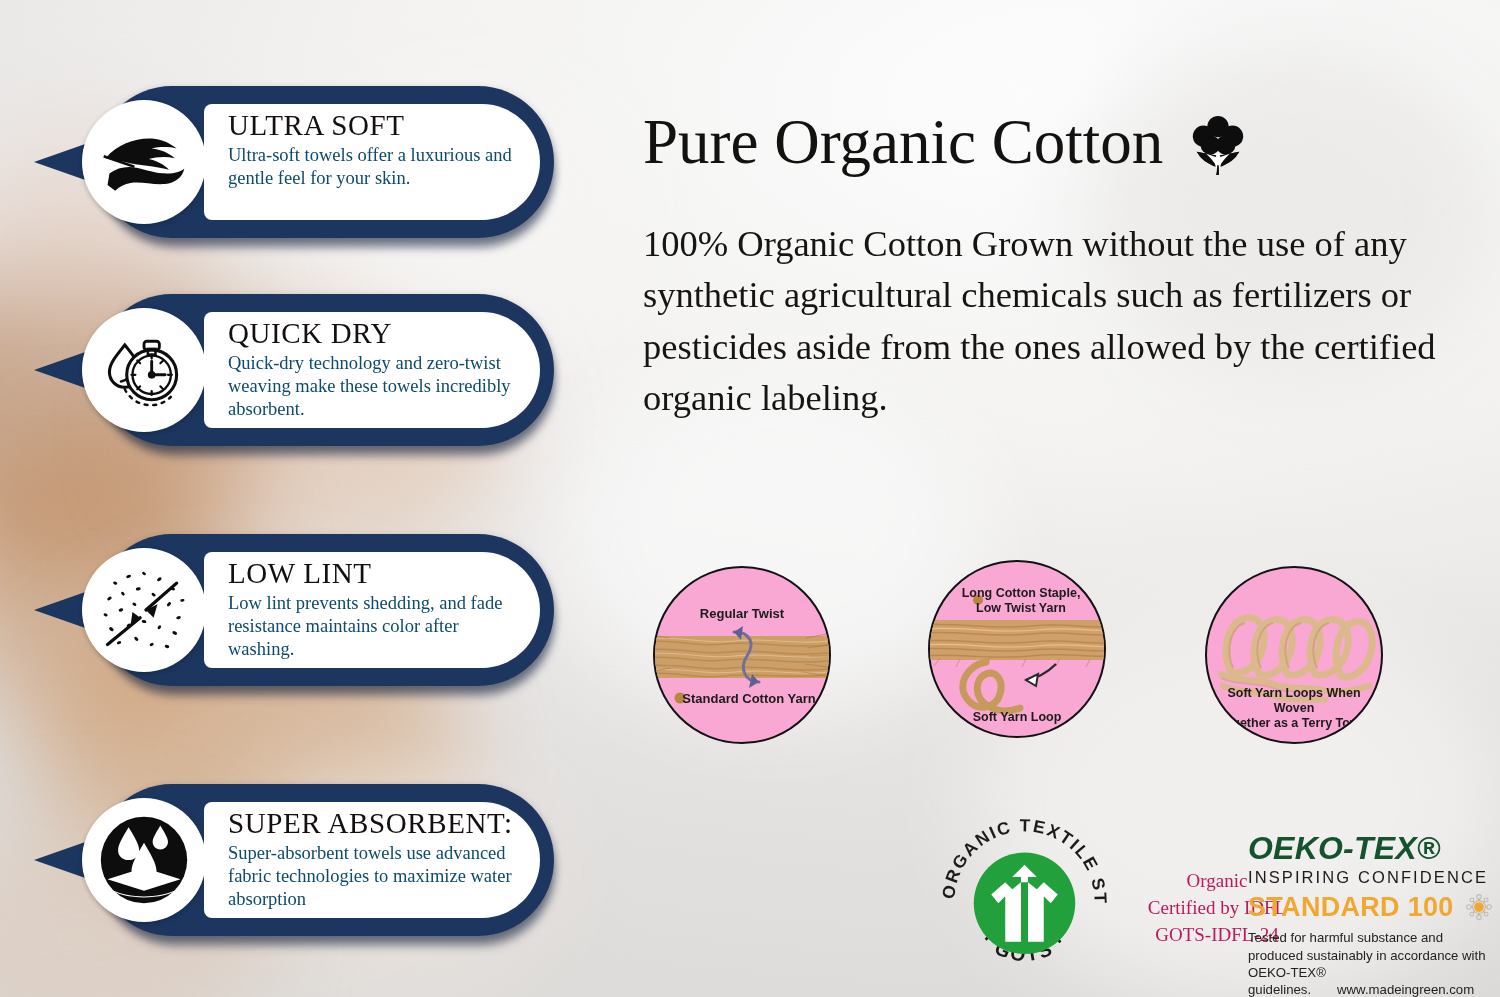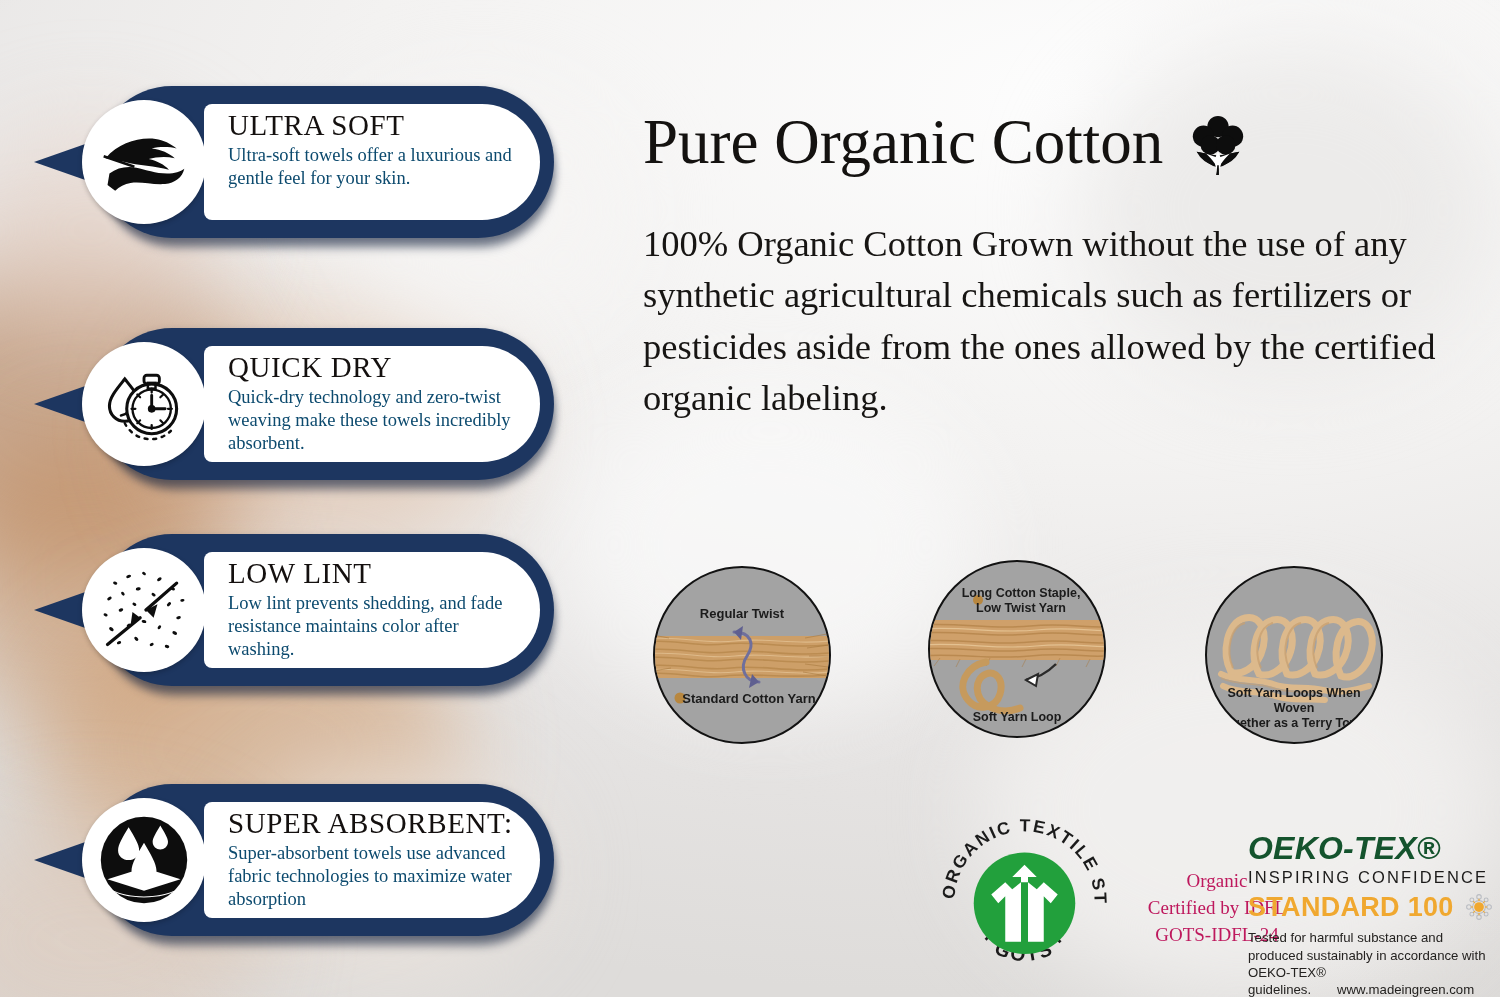--- a/index.html
+++ b/index.html
@@ -67,21 +67,21 @@
   .panel .t{
     font-family:"Liberation Serif",serif;
     font-size:29px;letter-spacing:.6px;color:#14100f;line-height:1.02;
     white-space:nowrap;
   }
   .panel .d{
     font-family:"Liberation Serif",serif;
     font-size:18.5px;line-height:1.26;color:#0c4a6e;margin-top:3px;
   }
   .card.c1{top:86px;}
-  .card.c2{top:328px;}
+  .card.c2{top:294px;}
   .card.c3{top:534px;}
   .card.c4{top:784px;}
 
   
   .right{position:absolute;left:640px;top:0;width:860px;height:997px;}
   .headline{
     position:absolute;left:3px;top:104px;width:850px;height:76px;
     display:flex;align-items:center;gap:24px;
   }
   .headline .h{
@@ -92,21 +92,21 @@
   .body-copy{
     position:absolute;left:3px;top:218px;width:830px;
     font-family:"Liberation Serif",serif;
     font-size:36.5px;line-height:1.41;color:#171513;
   }
 
   
   .yarns{position:absolute;left:0;top:558px;width:860px;height:190px;}
   .ycircle{
     position:absolute;width:174px;height:174px;border-radius:50%;
-    background:#a3a3a3;border:2.5px solid #121212;overflow:hidden;
+    background:#f9a8d4;border:2.5px solid #121212;overflow:hidden;
   }
   .y1{left:13px;top:8px;}
   .y2{left:288px;top:2px;}
   .y3{left:565px;top:8px;}
   .ycircle svg{position:absolute;inset:0;width:100%;height:100%;}
   .ylab{
     position:absolute;font-family:"Liberation Sans",sans-serif;
     font-weight:bold;color:#1b1b1b;text-align:center;line-height:1.2;
   }
 

